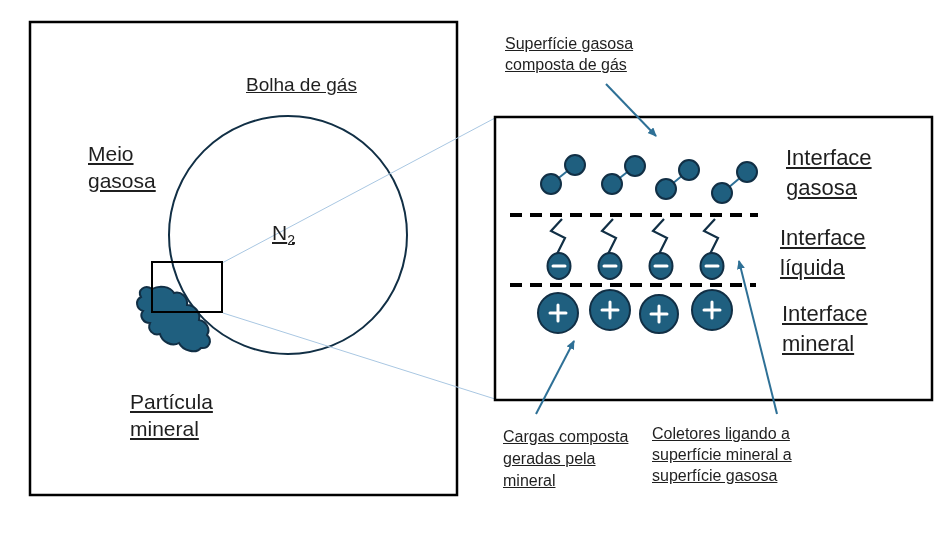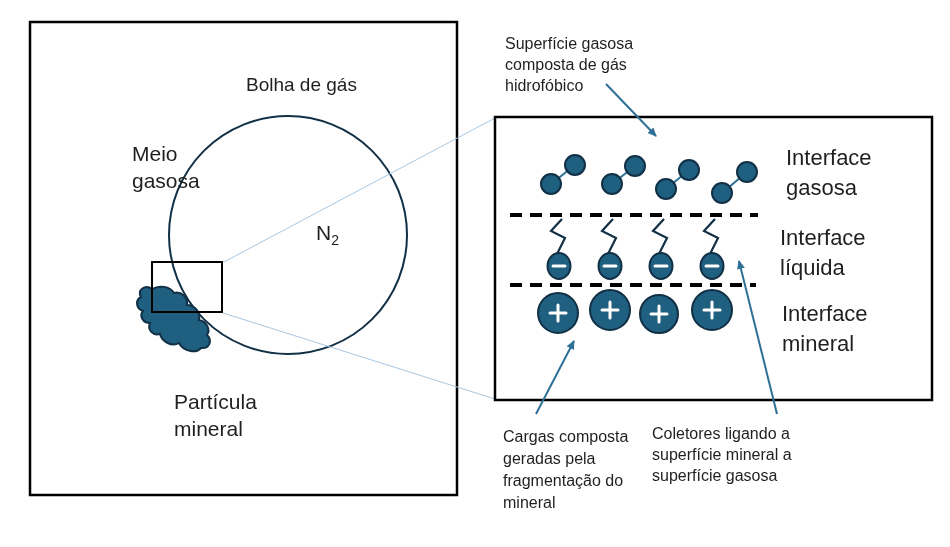--- a/index.html
+++ b/index.html
@@ -14,23 +14,24 @@
   }
   .canvas svg.layer {
     position: absolute;
     left: 0; top: 0;
     width: 950px; height: 547px;
   }
   .txt {
     position: absolute;
     white-space: nowrap;
     color: var(--text-dark, #1f1f1f);
+    text-decoration: underline;
   }
   .label-lg  { font-size: 19px; line-height: 28px; }
-  .label-md  { font-size: 21px; line-height: 27px; margin-left: 44px; }
+  .label-md  { font-size: 21px; line-height: 27px; }
   .label-if  { font-size: 22px; line-height: 30px; }
   .ann       { font-size: 16px; line-height: 21px; }
   .sub       { font-size: 14px; vertical-align: -5px; }
 
   
   .frame         { fill: none; stroke: var(--line-black); stroke-width: 2.5; }
   .detail-frame  { fill: #ffffff; stroke: var(--line-black); stroke-width: 2.5; }
   .bubble        { fill: none; stroke: var(--shape-stroke); stroke-width: 2; }
   .zoom-square   { fill: none; stroke: var(--line-black); stroke-width: 2; }
   .blob          { fill: var(--teal-fill); stroke: var(--shape-stroke); stroke-width: 2; }
@@ -180,27 +181,25 @@
     <div>líquida</div>
   </div>
   <div class="txt label-if" style="left:782px; top:299px;">
     <div>Interface</div>
     <div>mineral</div>
   </div>
 
   <div class="txt ann" style="left:505px; top:33px;">
     <div>Superfície gasosa</div>
     <div>composta de gás</div>
-    <div>hidrofóbico</div>
   </div>
 
   <div class="txt ann" style="left:503px; top:426px; line-height:22px;">
     <div>Cargas composta</div>
     <div>geradas pela</div>
-    <div>fragmentação do</div>
     <div>mineral</div>
   </div>
 
   <div class="txt ann" style="left:652px; top:423px;">
     <div>Coletores ligando a</div>
     <div>superfície mineral a</div>
     <div>superfície gasosa</div>
   </div>
 
 </div>

